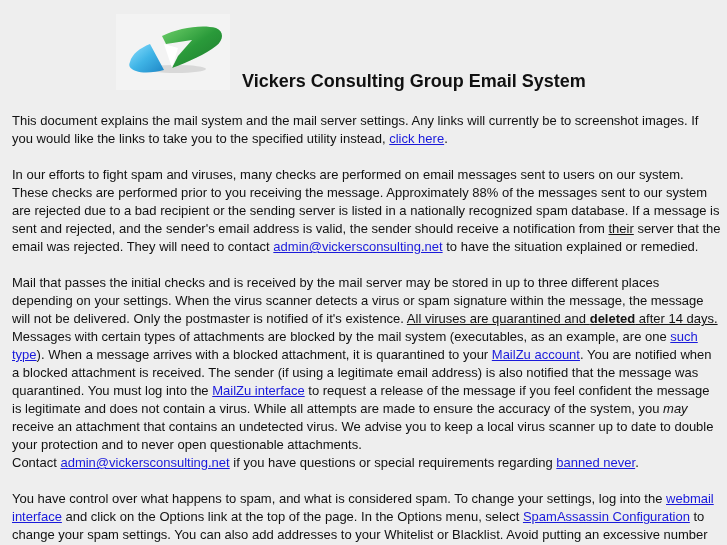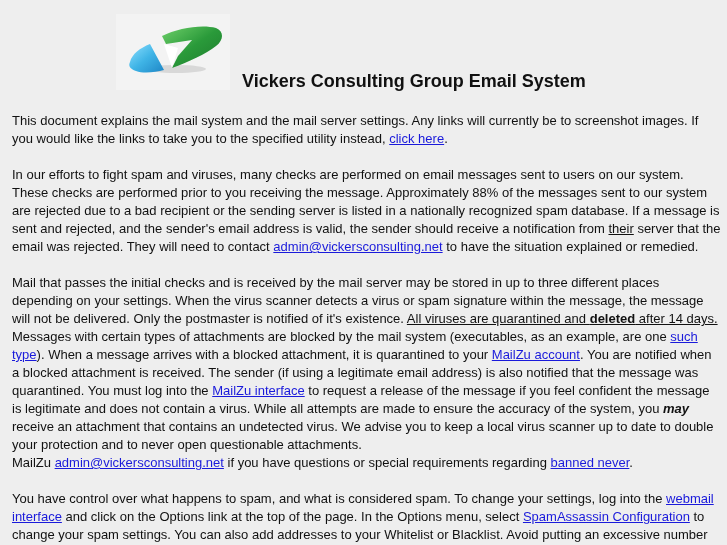--- a/index.html
+++ b/index.html
@@ -47,21 +47,21 @@
     }
     a {
       color: #1a1adb;
       text-decoration: underline;
     }
     .u {
       text-decoration: underline;
       text-align: center;
     }
     b { font-weight: bold; text-decoration: underline; }
-    i { font-style: italic; font-weight: bold; }
+    i { font-style: italic; }
   </style>
 </head>
 <body>
 
 <div class="header">
   <div class="logo">
     <svg width="114" height="76" viewBox="0 0 114 76">
       <defs>
         <linearGradient id="gGreen" x1="0" y1="0" x2="1" y2="1">
           <stop offset="0" stop-color="#6fd06a"></stop>
@@ -88,20 +88,20 @@
   <p>
     <span>This document explains the mail system and the mail server settings.  Any links will currently be to screenshot images.  If you would like the links to take you to the specified utility instead, </span><a href="#">click here</a><span>.</span>
   </p>
 
   <p>
     <span>In our efforts to fight spam and viruses, many checks are performed on email messages sent to users on our system.  These checks are performed prior to you receiving the message.  Approximately 88% of the messages sent to our system are rejected due to a bad recipient or the sending server is listed in a nationally recognized spam database.  If a message is sent and rejected, and the sender's email address is valid, the sender should receive a notification from </span><span class="u">their</span><span> server that the email was rejected.  They will need to contact </span><a href="#">admin@vickersconsulting.net</a><span> to have the situation explained or remedied.</span>
   </p>
 
   <p>
     <span>Mail that passes the initial checks and is received by the mail server may be stored in up to three different places depending on your settings.  When the virus scanner detects a virus or spam signature within the message, the message will not be delivered.  Only the postmaster is notified of it's existence.  </span><span class="u"><span>All viruses are quarantined and </span><b>deleted</b><span> after 14 days.</span></span><span> Messages with certain types of attachments are blocked by the mail system (executables, as an example, are one </span><a href="#">such type</a><span>).  When a message arrives with a blocked attachment, it is quarantined to your </span><a href="#">MailZu account</a><span>.  You are notified when a blocked attachment is received.  The sender (if using a legitimate email address) is also notified that the message was quarantined.  You must log into the </span><a href="#">MailZu interface</a><span> to request a release of the message if you feel confident the message is legitimate and does not contain a virus.  While all attempts are made to ensure the accuracy of the system, you </span><i>may</i><span> receive an attachment that contains an undetected virus.  We advise you to keep a local virus scanner up to date to double your protection and to never open questionable attachments.</span><br>
-    <span>MailZu </span><a href="#">admin@vickersconsulting.net</a><span> if you have questions or special requirements regarding </span><a href="#">banned never</a><span>.</span>
+    <span>Contact </span><a href="#">admin@vickersconsulting.net</a><span> if you have questions or special requirements regarding </span><a href="#">banned never</a><span>.</span>
   </p>
 
   <p>
     <span>You have control over what happens to spam, and what is considered spam.  To change your settings, log into the </span><a href="#">webmail interface</a><span> and click on the Options link at the top of the page.  In the Options menu, select </span><a href="#">SpamAssassin Configuration</a><span> to change your spam settings.  You can  also add addresses to your Whitelist or Blacklist.  Avoid putting an excessive number</span>
   </p>
 
 </div>
 
 </body></html>

